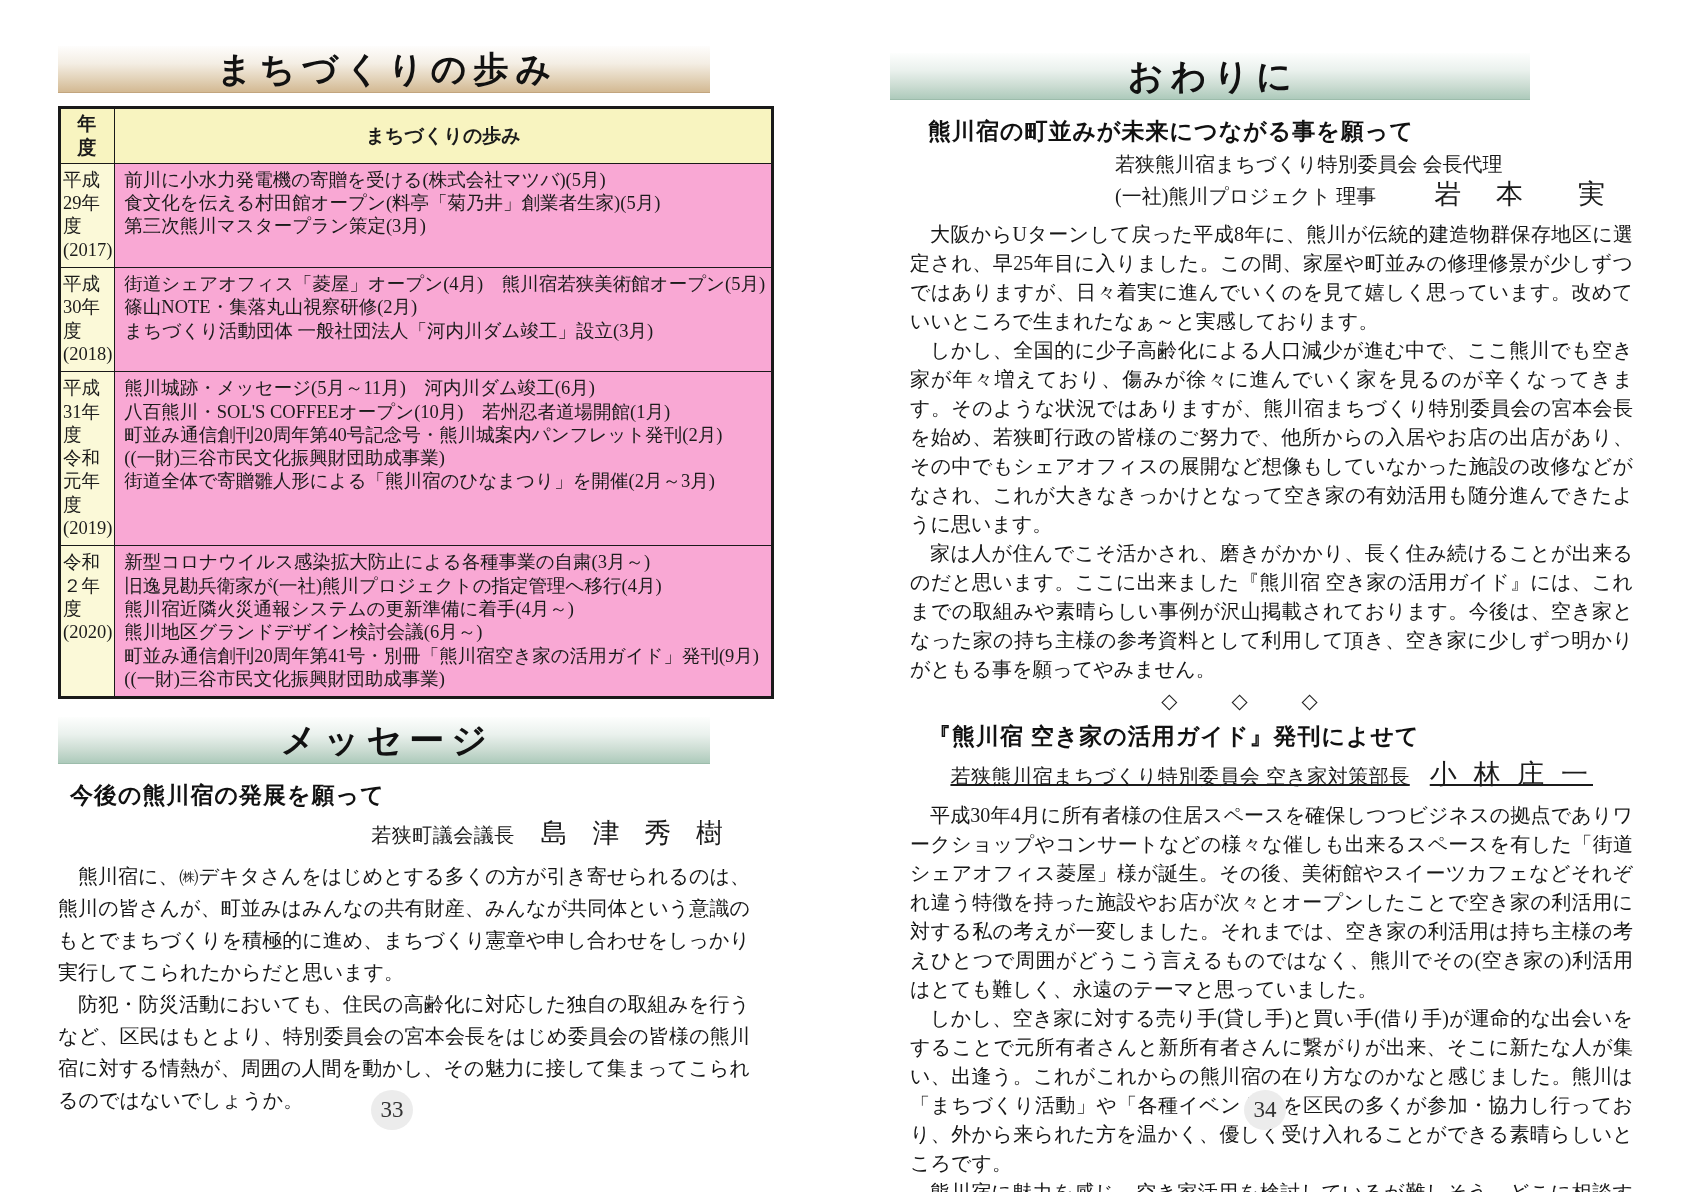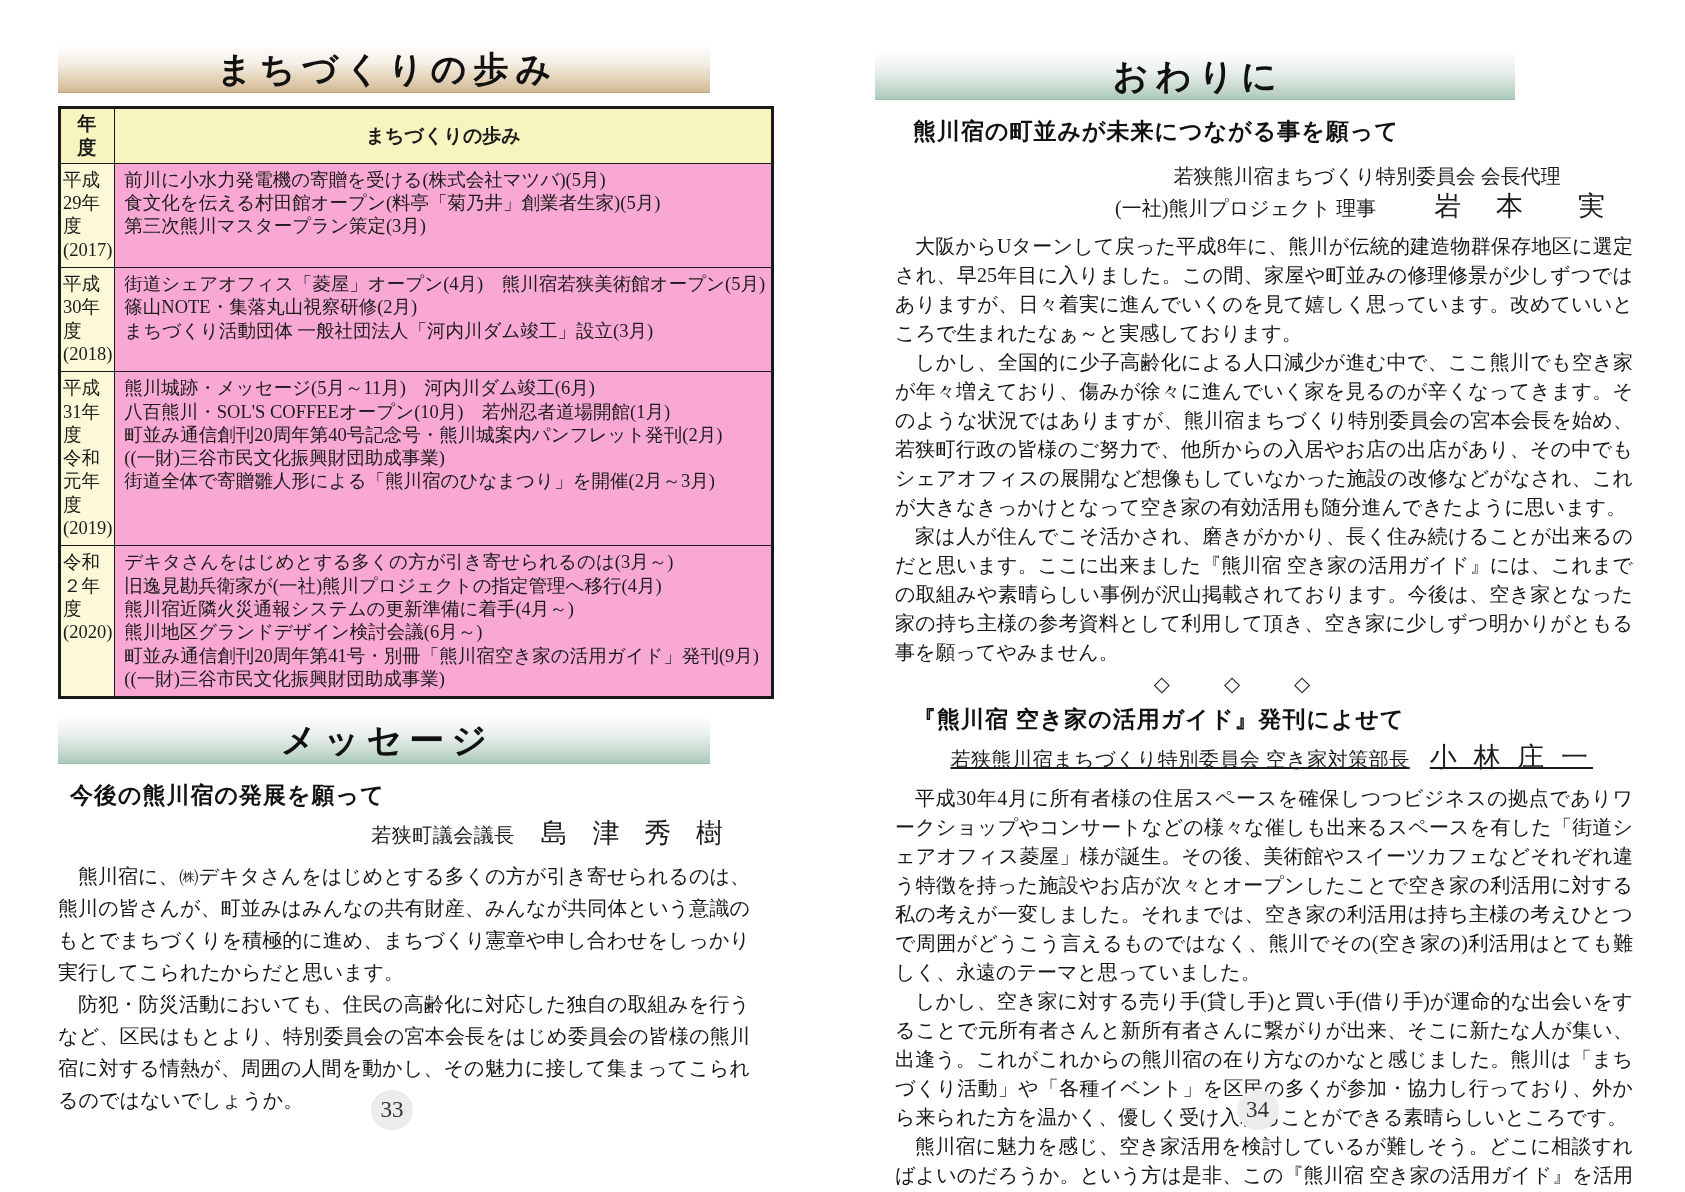--- a/index.html
+++ b/index.html
@@ -3,21 +3,21 @@
 <meta charset="utf-8">
 <style>
   * { margin:0; padding:0; box-sizing:border-box; }
   html,body { background:#ffffff; }
   body {
     width:1685px; height:1192px;
     font-family:"Liberation Serif","DejaVu Serif",serif;
     color:#1b1b1b;
     overflow:hidden;
   }
-  .spread { display:flex; width:1685px; height:936px; }
+  .spread { display:flex; width:1685px; height:936px;gap:15px; }
   .page { position:relative; height:1192px; }
   .page-left  { width:842px; padding:46px 92px 0 58px; }
   .page-right { width:843px; padding:53px 52px 0 53px; }
 
   
   .band {
     height:47px; width:652px;
     display:flex; align-items:center; justify-content:center;
   }
   .band-tan {
@@ -58,21 +58,21 @@
     font-weight:bold; font-size:23px; letter-spacing:1px;
     margin:16px 0 4px 12px; color:#111;
   }
   .page-right .article-heading { margin-left:18px; }
   .byline { text-align:right; padding-right:18px; font-size:20px; line-height:1.35; }
   .byline .role { letter-spacing:0.5px; }
   .byline .name {
     font-size:27px; font-weight:500; letter-spacing:9px;
     padding-left:26px; white-space:nowrap;
   }
-  .byline-block { width:fit-content; margin:16px 14px 0 auto; text-align:center; font-size:20px; line-height:1.3; }
+  .byline-block { width:fit-content; margin:4px 14px 0 auto; text-align:left; font-size:20px; line-height:1.3; }
   .byline-block .role-line { white-space:nowrap; }
   .byline-block .name { font-size:27px; letter-spacing:14px; padding-left:58px; white-space:nowrap; }
 
   .paragraphs { margin-top:8px; }
   .paragraphs p {
     font-size:20px; text-align:justify; text-indent:1em; color:#161616;
   }
   .page-left  .paragraphs p { line-height:1.60; }
   .page-right .paragraphs p { line-height:1.45; }
 
@@ -134,21 +134,21 @@
               <div>熊川城跡・メッセージ(5月～11月)　河内川ダム竣工(6月)</div>
               <div>八百熊川・SOL'S COFFEEオープン(10月)　若州忍者道場開館(1月)</div>
               <div>町並み通信創刊20周年第40号記念号・熊川城案内パンフレット発刊(2月)</div>
               <div>((一財)三谷市民文化振興財団助成事業)</div>
               <div>街道全体で寄贈雛人形による「熊川宿のひなまつり」を開催(2月～3月)</div>
             </td>
           </tr>
           <tr>
             <td class="year">令和２年度<br>(2020)</td>
             <td class="items">
-              <div>デキタさんをはじめとする多くの方が引き寄せられるのは(3月～)</div>
+              <div>新型コロナウイルス感染拡大防止による各種事業の自粛(3月～)</div>
               <div>旧逸見勘兵衛家が(一社)熊川プロジェクトの指定管理へ移行(4月)</div>
               <div>熊川宿近隣火災通報システムの更新準備に着手(4月～)</div>
               <div>熊川地区グランドデザイン検討会議(6月～)</div>
               <div>町並み通信創刊20周年第41号・別冊「熊川宿空き家の活用ガイド」発刊(9月)</div>
               <div>((一財)三谷市民文化振興財団助成事業)</div>
             </td>
           </tr>
         </tbody>
     </table>
 

